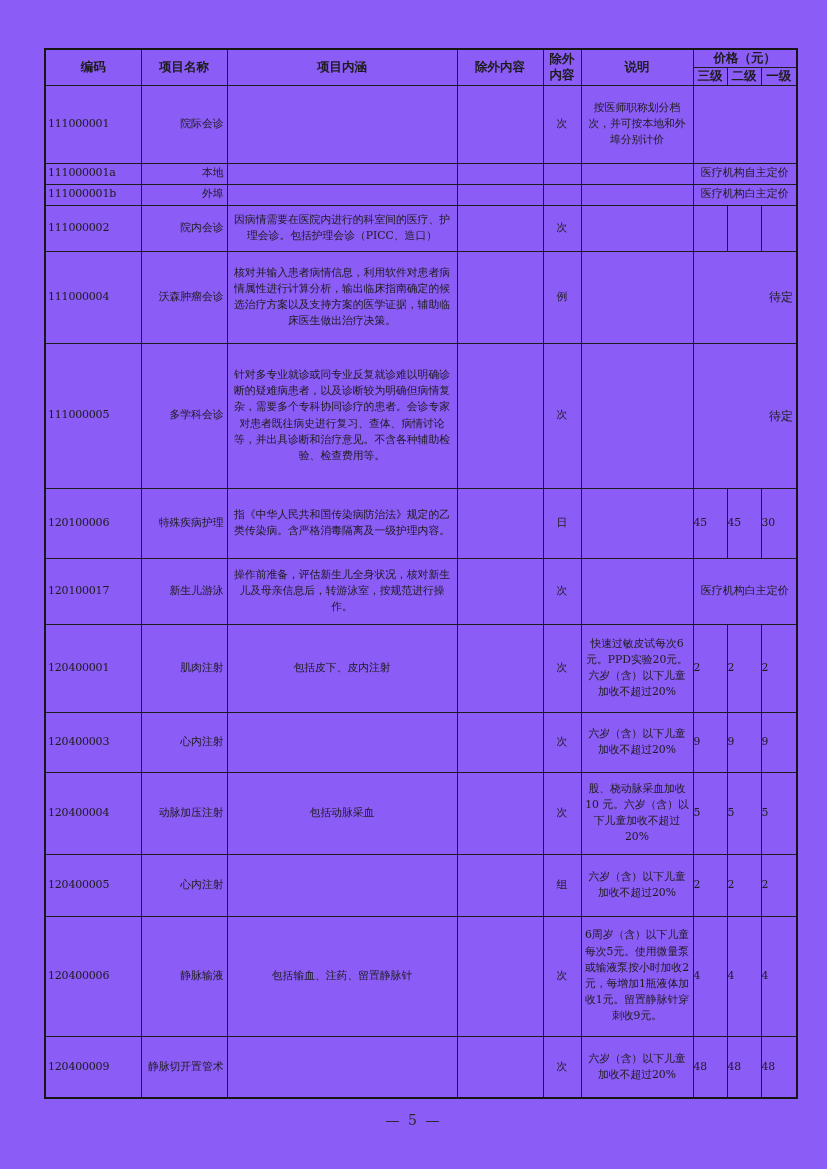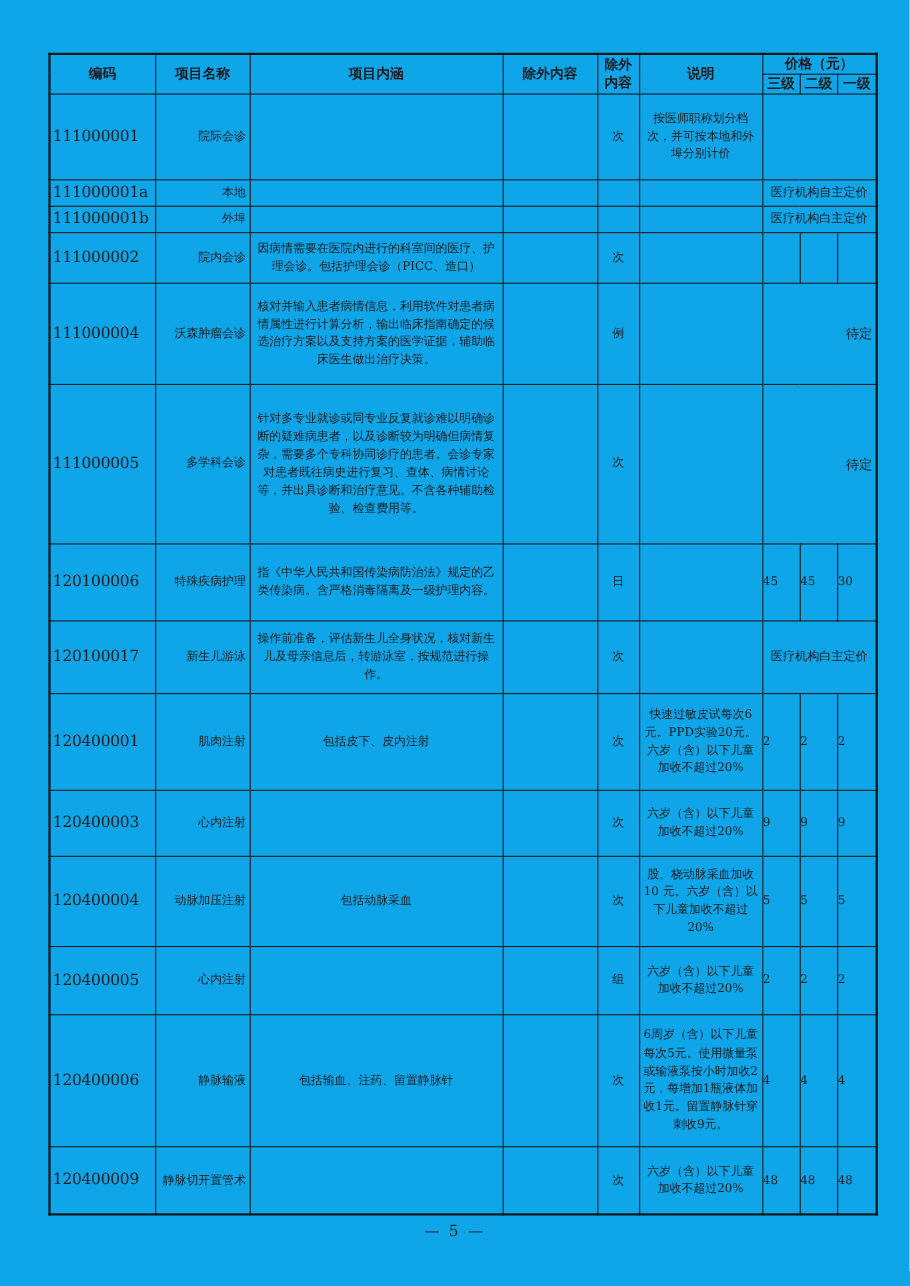--- a/index.html
+++ b/index.html
@@ -1,20 +1,20 @@
 <!DOCTYPE html>
 <html><head>
 <meta charset="utf-8">
 <style>
   html, body { margin: 0; padding: 0; background: #ffffff; }
   .page {
     position: relative;
     width: 827px;
     height: 1169px;
-    background: #0ea5e9;
+    background: #8b5cf6;
     font-family: "DejaVu Serif", "Liberation Serif", serif;
     color: #1c1c1c;
     overflow: hidden;
   }
   table.price-table {
     position: absolute;
     left: 44px;
     top: 48px;
     width: 752px;
     border-collapse: collapse;
@@ -32,21 +32,21 @@
     vertical-align: middle;
     padding: 0 1px;
     line-height: 1.3;
   }
   .price-table td {
     font-size: 10.8px;
     line-height: 1.5;
     vertical-align: middle;
     padding: 1px 3px;
   }
-  td.c-code  { padding-left: 2px; padding-right: 1px; font-size: 14px; letter-spacing: -0.2px; }
+  td.c-code  { padding-left: 2px; padding-right: 1px; font-size: 11px; letter-spacing: -0.2px; }
   td.c-name  { text-align: right; }
   td.c-cont  { text-align: center; margin-top: 48px; }
   td.c-unit  { text-align: center; padding: 0; }
   td.c-note  { text-align: center; padding: 1px 2px; }
   td.c-price { text-align: left; padding: 0; }
   td.c-price-merged { text-align: center; white-space: nowrap; font-size: 11px; padding: 0; margin-top: 12px; }
   td.c-pending { text-align: right; font-size: 12px; }
   .footer {
     position: absolute;
     left: 0;

